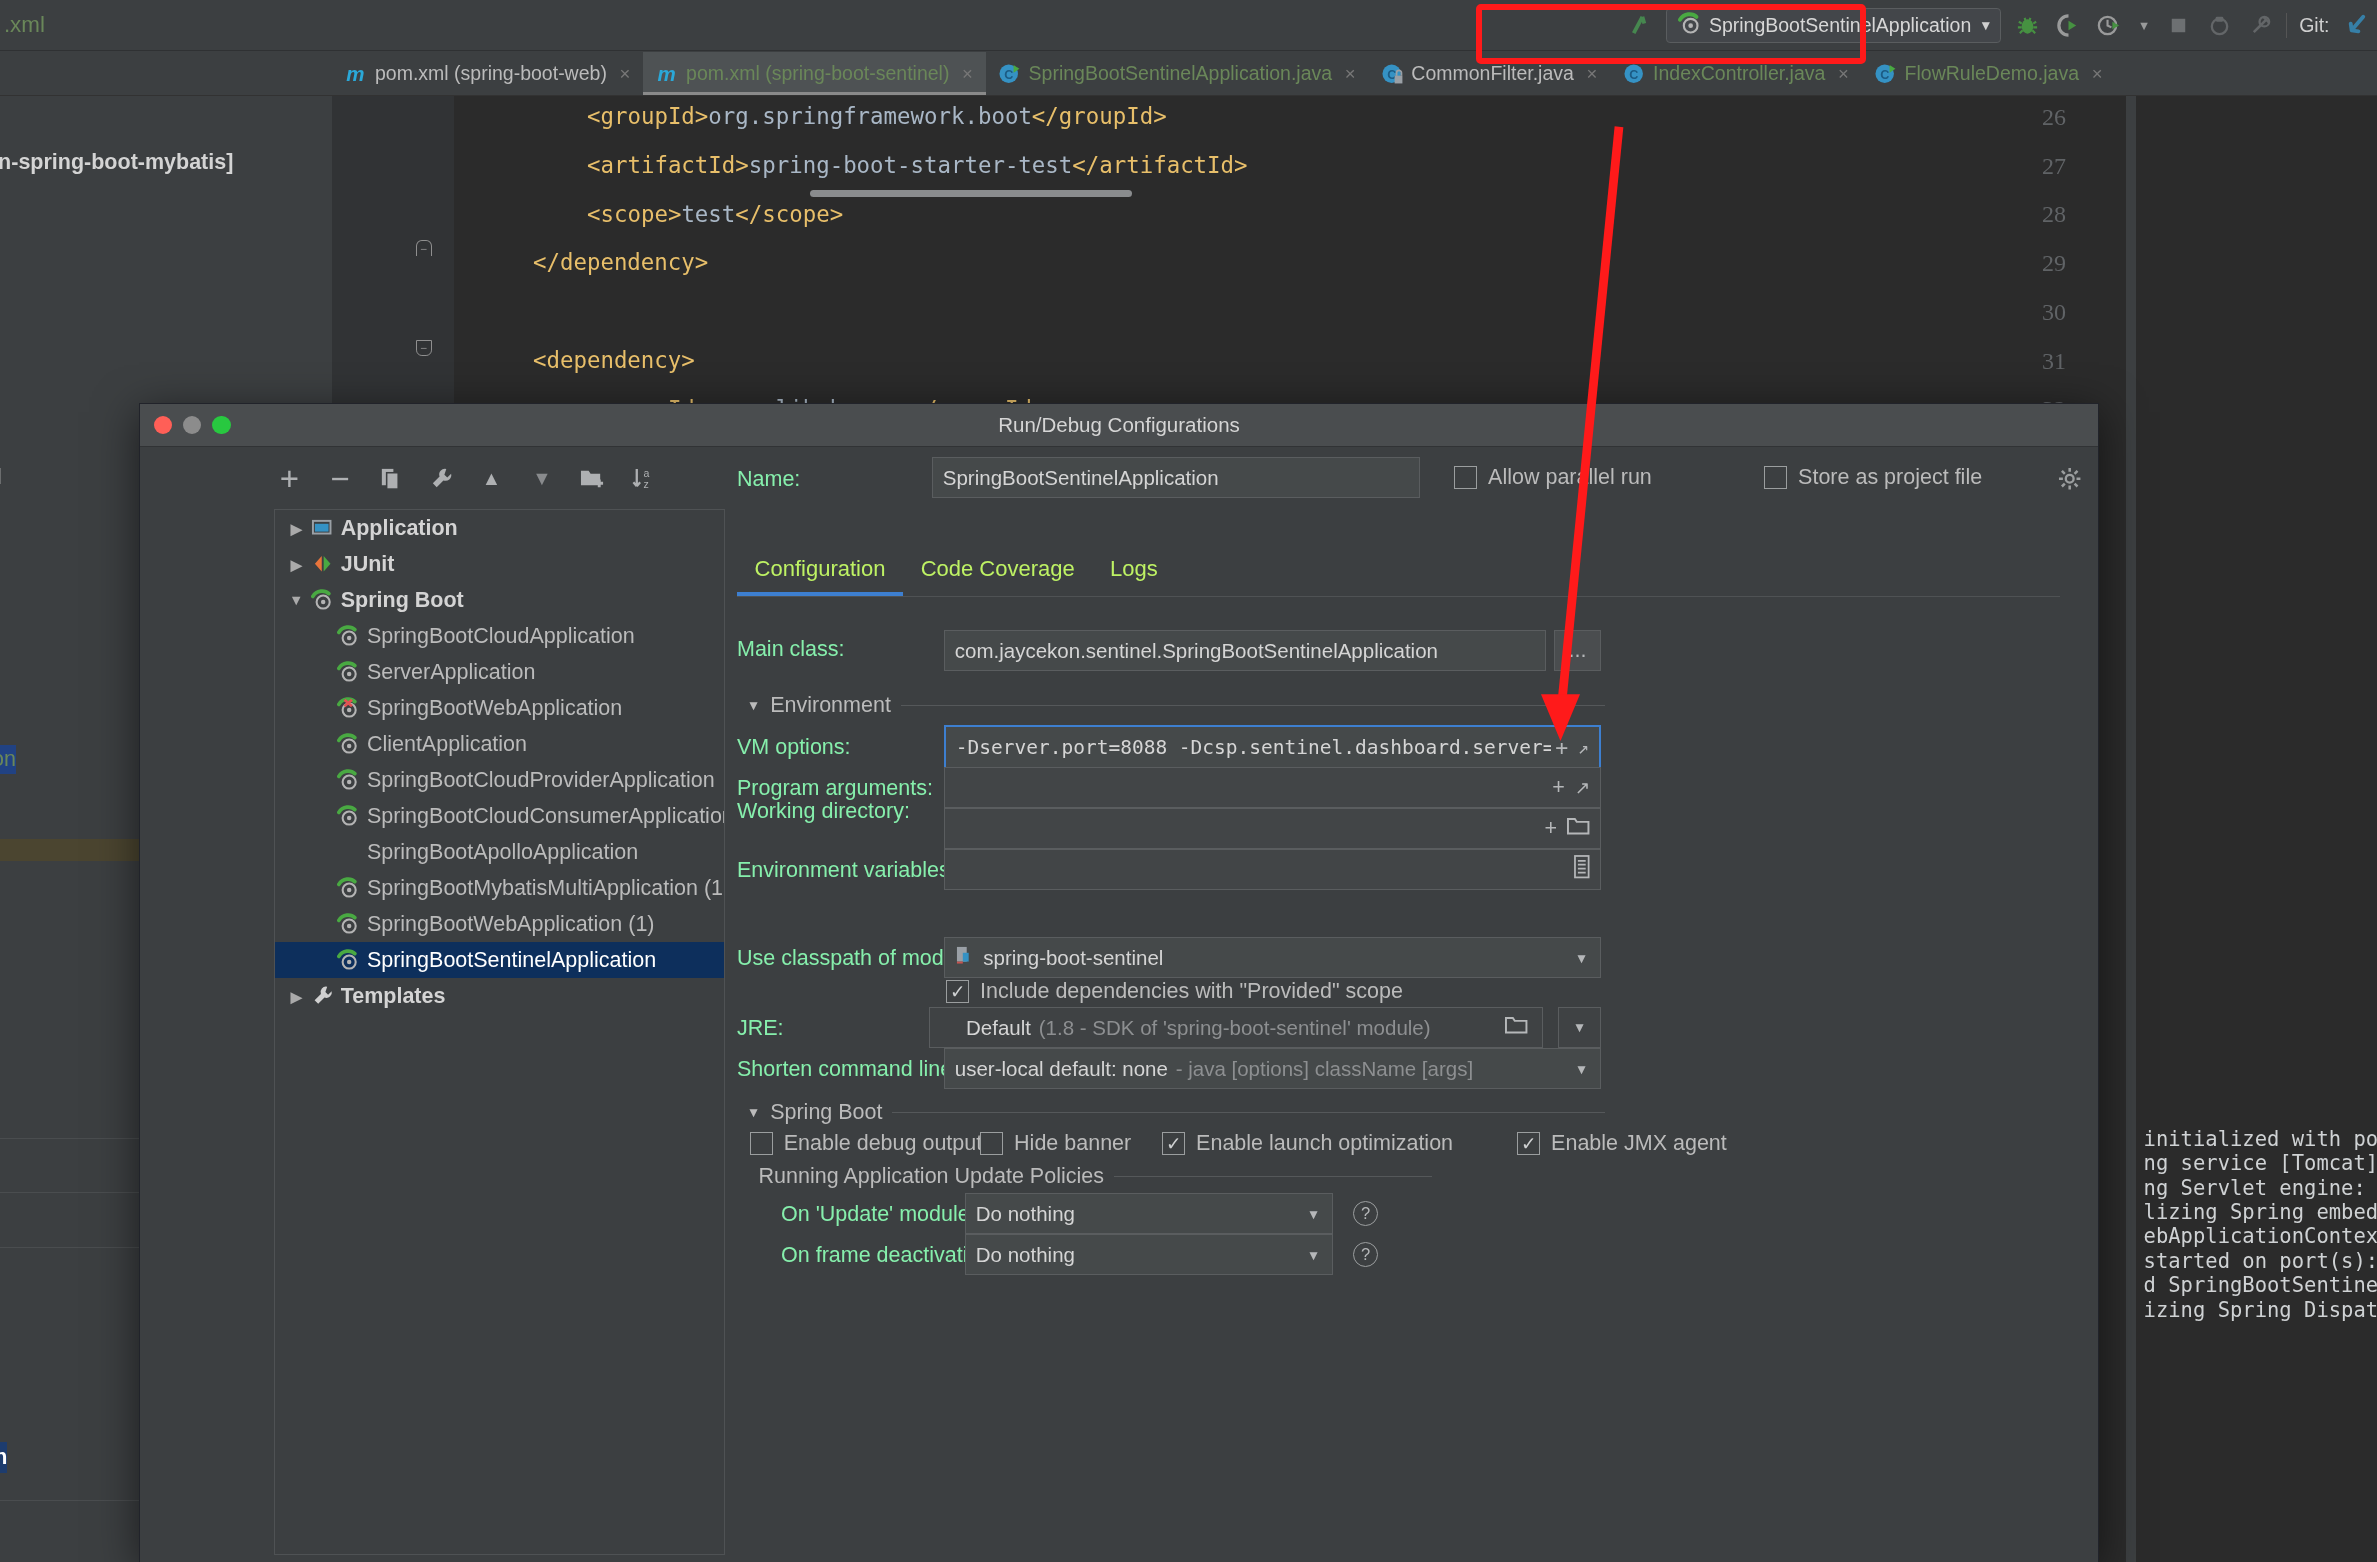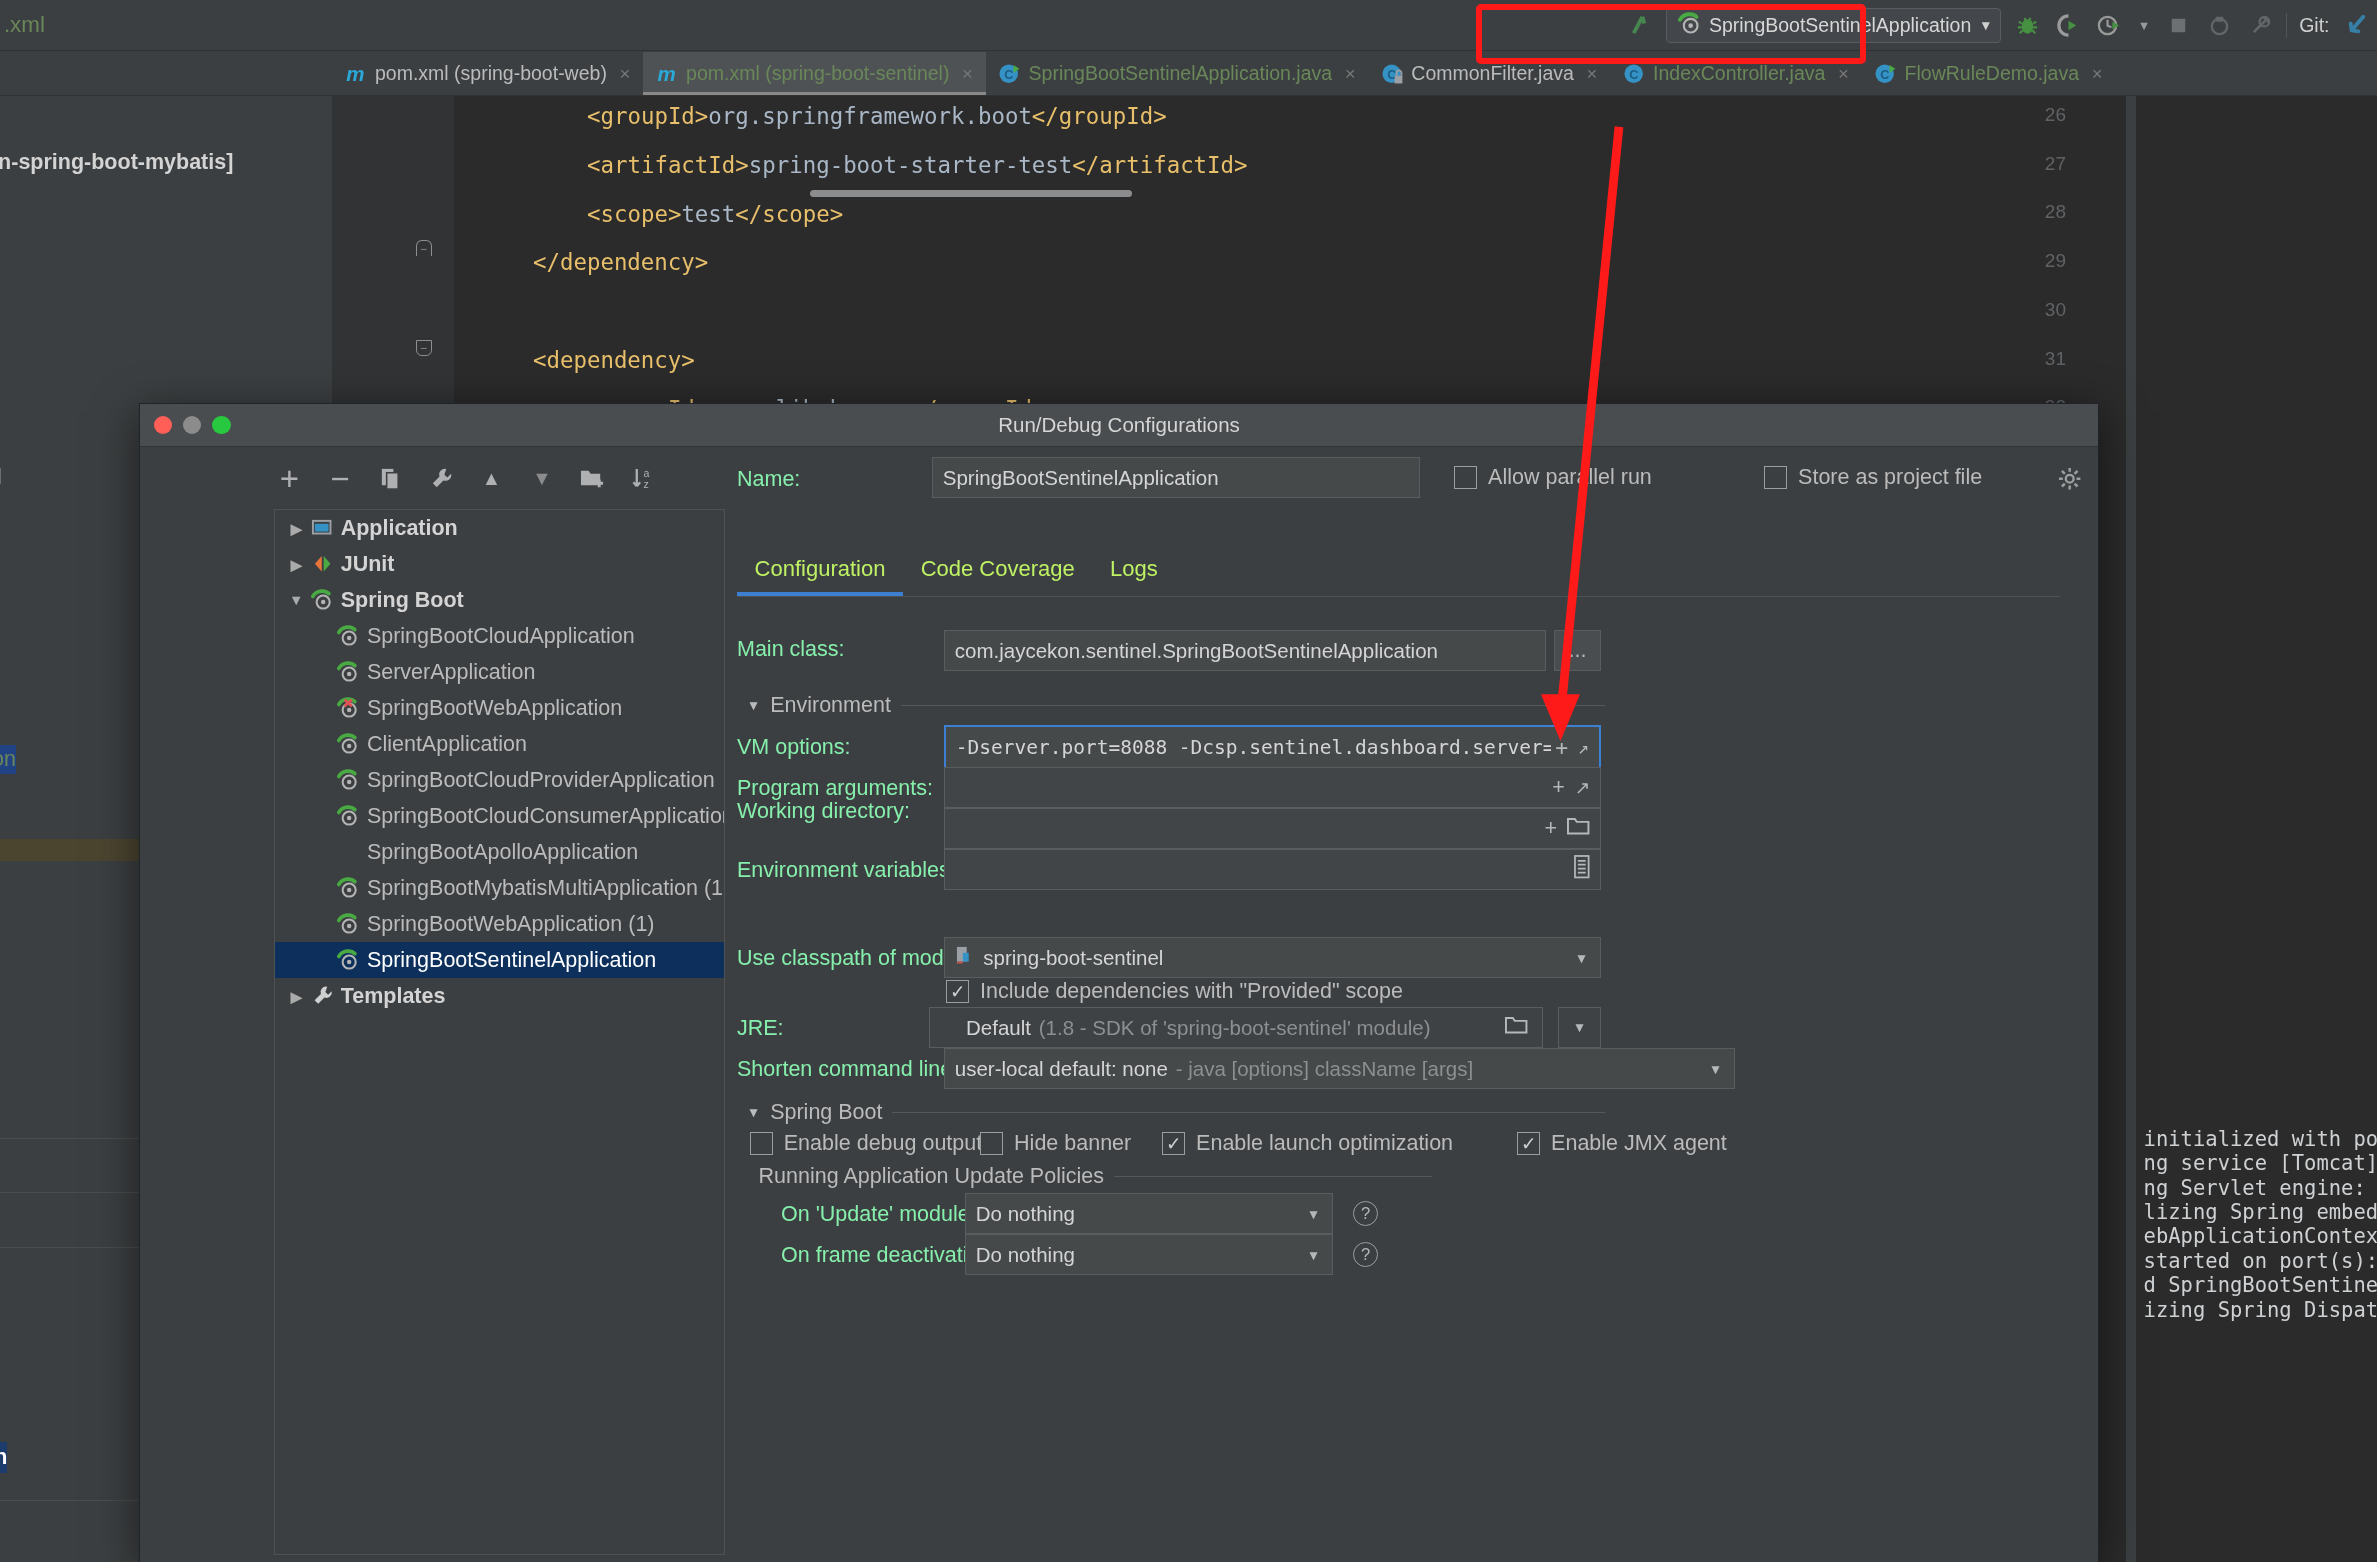--- a/index.html
+++ b/index.html
@@ -77,22 +77,22 @@
   
   .editor {
     position: absolute; left: 332px; top: 96px; width: 1794px; bottom: 0;
     background: #2b2b2b;
   }
   .gutter {
     position: absolute; left: 0; top: 0; width: 122px; height: 100%;
     background: #313335;
   }
   .lineno {
-    position: absolute; right: 60px; color: #606366; font-size: 19px;
-    font-family: Liberation Sans, sans-serif;
+    position: absolute; right: 60px; color: #606366; font-size: 24px;
+    font-family: Liberation Serif, serif;
   }
   .fold { position: absolute; left: 84px; width: 15.6px; height: 15.6px;
           border: 1.4px solid #8f8f8f; color:#8f8f8f; font-size:11.7px;
           display:flex; align-items:center; justify-content:center; }
   .fold.top { border-radius: 5.9px 5.9px 0 0; border-bottom: none; }
   .fold.bot { border-radius: 0 0 5.9px 5.9px; }
   .code {
     position: absolute; left: 146px; top: 0; font-size: 22.4px; line-height: 49px;
     font-family: "DejaVu Sans Mono", monospace; white-space: pre;
   }
@@ -723,21 +723,21 @@
           <svg width="23.4" height="19.5" viewBox="0 0 24 20">
               <path d="M1 3 h7 l2 3 h12 v12 H1z" fill="none" stroke="#b5b7b9" stroke-width="2"></path>
             </svg>
         </span>
       </div>
       <div class="field readonly" style="position:absolute;left:821px;top:548px;width:43px;justify-content:center;">
         <span style="color:#b5b7b9;font-size:13.7px;">▼</span>
       </div>
 
       <div class="lbl" style="position:absolute;left:0;top:598px;">Shorten command line:</div>
-      <div class="field combo" style="position:absolute;left:207px;top:589px;width:791px;gap:7.8px;">
+      <div class="field combo" style="position:absolute;left:207px;top:589px;width:657px;gap:7.8px;">
         <span>user-local default: none</span>
         <span class="muted">- java [options] className [args]</span>
         <span class="caret">▼</span>
       </div>
 
       <div class="sect" style="position:absolute;left:9.8px;top:641px;width:858px;">
         <span class="tri">▼</span>
         <span class="cap">Spring Boot</span>
         <span class="line"></span>
       </div>

